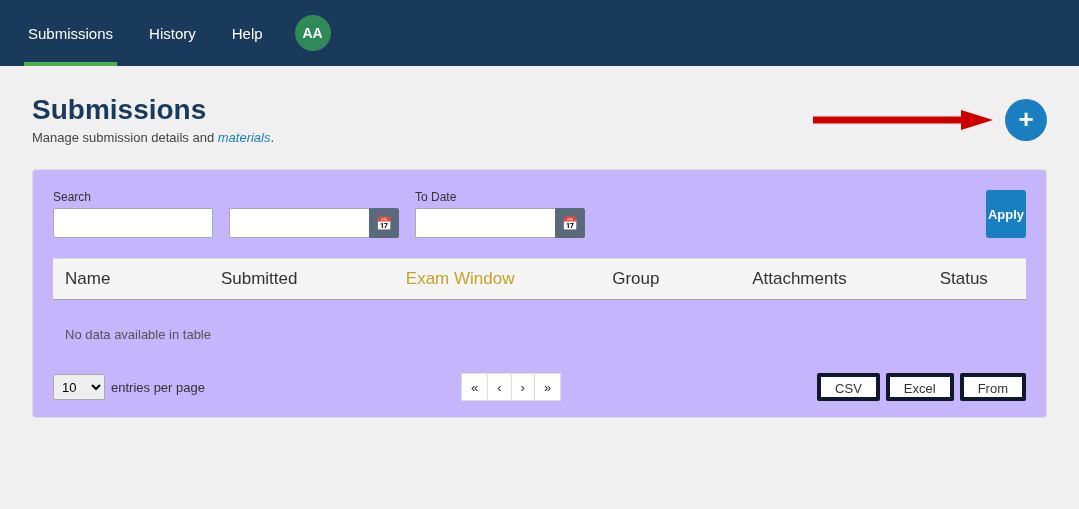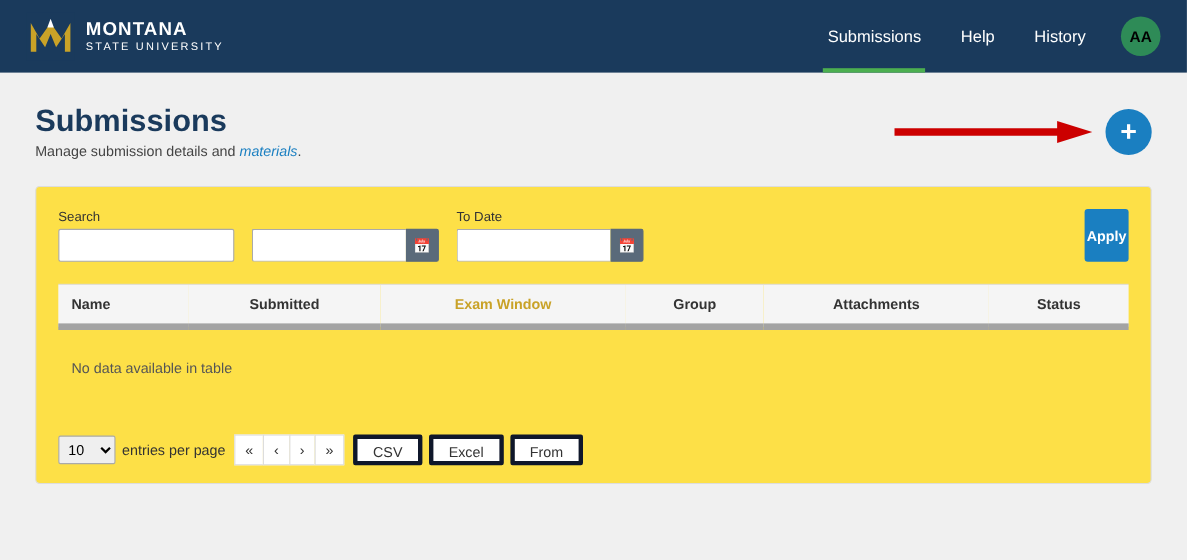--- a/index.html
+++ b/index.html
@@ -62,21 +62,21 @@
       left: 0;
       right: 0;
       height: 4px;
       background: #4caf50;
     }
     .avatar {
       width: 36px;
       height: 36px;
       border-radius: 50%;
       background: #2e8b57;
-      color: #000000;
+      color: #ffffff;
       display: flex;
       align-items: center;
       justify-content: center;
       font-size: 14px;
       font-weight: bold;
       cursor: pointer;
     }
 
     
     .main-content {
@@ -124,21 +124,21 @@
       border: none;
       cursor: pointer;
       display: flex;
       align-items: center;
       justify-content: center;
       flex-shrink: 0;
     }
 
     
     .card {
-      background: #fde047;
+      background: #c4b5fd;
       border: 1px solid #ddd;
       border-radius: 4px;
       padding: 20px 20px 16px;
     }
 
     
     .filter-row {
       display: flex;
       align-items: flex-end;
       gap: 16px;
@@ -214,42 +214,42 @@
       border-collapse: collapse;
       font-size: 13px;
     }
     .data-table thead tr {
       background: #f5f5f5;
     }
     .data-table th {
       padding: 10px 12px;
       text-align: center;
       color: #333;
-      font-weight: 700;
-      border-bottom: 6px solid #a3a3a3;
-      font-size: 13px;
+      font-weight: 400;
+      border-bottom: 1px solid #a3a3a3;
+      font-size: 17px;
     }
     .data-table th.left { text-align: left; }
     .data-table td {
       padding: 27px 12px;
       color: #555;
       font-size: 13px;
     }
     .no-data {
       font-size: 13px;
       color: #555;
       padding: 10px 0;
     }
 
     
     .table-footer {
       display: flex;
       align-items: center;
-      justify-content: flex-start;
-      margin-top: 26px;
+      justify-content: space-between;
+      margin-top: 4px;
       flex-wrap: wrap;
       gap: 8px;
     }
     .entries-per-page {
       display: flex;
       align-items: center;
       gap: 6px;
       font-size: 13px;
       color: #333;
     }
@@ -290,44 +290,30 @@
       font-size: 13px;
       border-radius: 2px;
       cursor: pointer;
       height: 28px;
     }
   </style>
 </head>
 <body>
 
 <header class="header">
-  <div class="logo-area">
-
-    <svg class="logo-icon" viewBox="0 0 44 44" xmlns="http://www.w3.org/2000/svg">
-      <rect width="44" height="44" fill="#1a3a5c"></rect>
-
-      <polygon points="4,36 4,10 12,24 22,10 32,24 40,10 40,36 35,36 35,20 27,32 22,20 17,32 9,20 9,36" fill="#c9a227"></polygon>
-
-      <polygon points="22,6 19,14 25,14" fill="white"></polygon>
-    </svg>
-    <div class="logo-text">
-      <span class="montana">MONTANA</span>
-      <span class="state-univ">STATE UNIVERSITY</span>
-    </div>
-  </div>
 
   <nav class="nav-links">
     <div class="nav-item active">
       <span>Submissions</span>
     </div>
     <div class="nav-item">
+      <span>History</span>
+    </div>
+    <div class="nav-item">
       <span>Help</span>
-    </div>
-    <div class="nav-item">
-      <span>History</span>
     </div>
     <div class="avatar">
       <span>AA</span>
     </div>
   </nav>
 </header>
 
 <main class="main-content">
 
   <div class="page-header">

